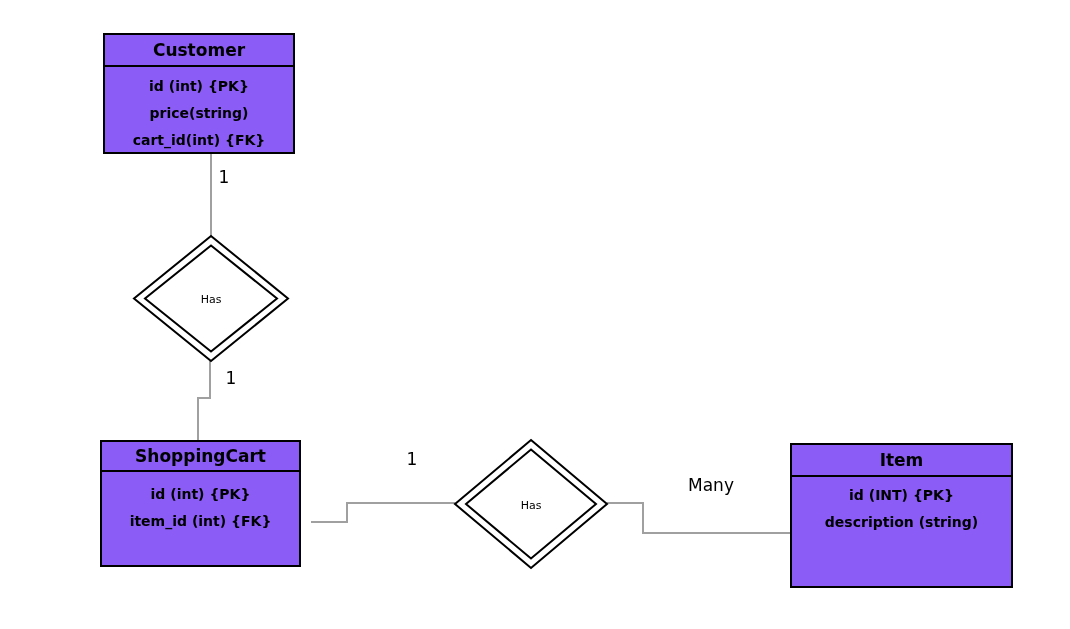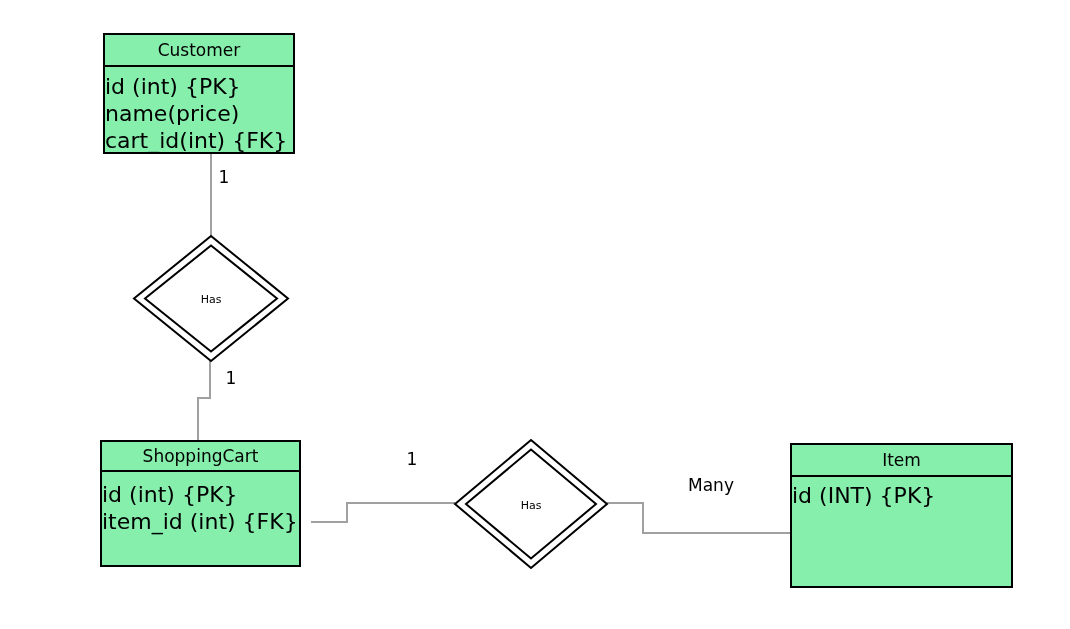--- a/index.html
+++ b/index.html
@@ -18,35 +18,36 @@
   }
   .connector-layer {
     position: absolute;
     left: 0;
     top: 0;
     width: 1070px;
     height: 629px;
   }
   .entity {
     position: absolute;
-    background: #86efac;
+    background: #8b5cf6;
     border: 2px solid #000000;
     box-sizing: border-box;
-    text-align: left;
+    text-align: center;
+    font-weight: bold;
   }
   .entity-title {
     border-bottom: 2px solid #000000;
     font-size: 17px;
     display: flex;
     align-items: center;
     justify-content: center;
     white-space: nowrap;
   }
   .entity-attrs {
-    font-size: 22px;
+    font-size: 14px;
     line-height: 27px;
     white-space: nowrap;
   }
   .entity-customer { left: 103px; top: 33px; width: 192px; height: 121px; }
   .entity-customer .entity-title { height: 30px; }
   .entity-customer .entity-attrs { padding-top: 6px; }
 
   .entity-shoppingcart { left: 100px; top: 440px; width: 201px; height: 127px; }
   .entity-shoppingcart .entity-title { height: 28px; }
   .entity-shoppingcart .entity-attrs { padding-top: 9px; }
@@ -94,37 +95,38 @@
     <g>
       <polygon points="531,440 607,504 531,568 455,504" fill="#ffffff" stroke="#000000" stroke-width="2"></polygon>
       <polygon points="531,449.5 596,504 531,558.5 466,504" fill="#ffffff" stroke="#000000" stroke-width="2"></polygon>
     </g>
   </svg>
 
   <div class="entity entity-customer">
     <div class="entity-title">Customer</div>
     <div class="entity-attrs">
       <div>id (int) {PK}</div>
-      <div>name(price)</div>
+      <div>price(string)</div>
       <div>cart_id(int) {FK}</div>
     </div>
   </div>
 
   <div class="entity entity-shoppingcart">
     <div class="entity-title">ShoppingCart</div>
     <div class="entity-attrs">
       <div>id (int) {PK}</div>
       <div>item_id (int) {FK}</div>
     </div>
   </div>
 
   <div class="entity entity-item">
     <div class="entity-title">Item</div>
     <div class="entity-attrs">
       <div>id (INT) {PK}</div>
+      <div>description (string)</div>
     </div>
   </div>
 
   <span class="diamond-label lbl-has1">Has</span>
   <span class="diamond-label lbl-has2">Has</span>
 
   <span class="card-label lbl-card1">1</span>
   <span class="card-label lbl-card2">1</span>
   <span class="card-label lbl-card3">1</span>
   <span class="card-label lbl-card4">Many</span>

